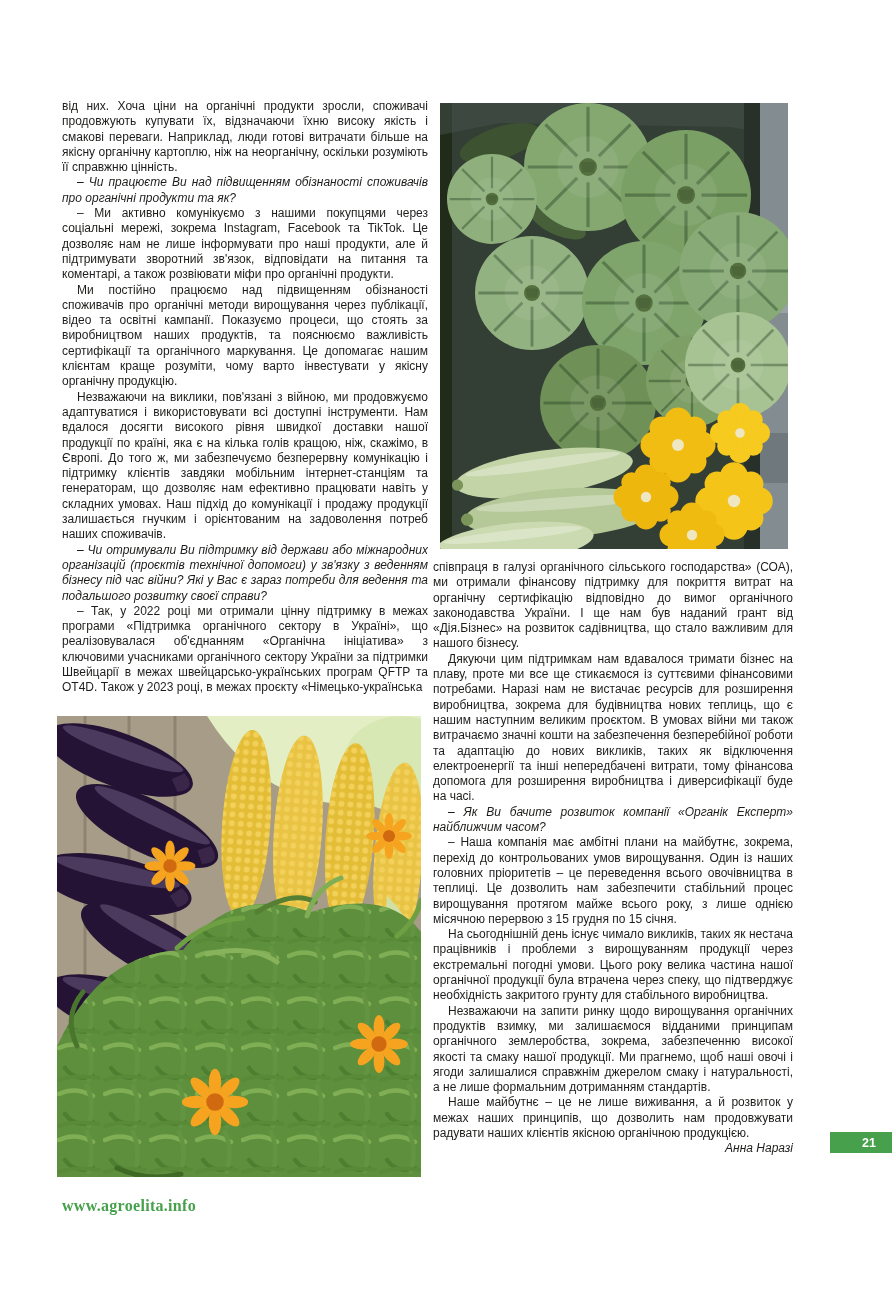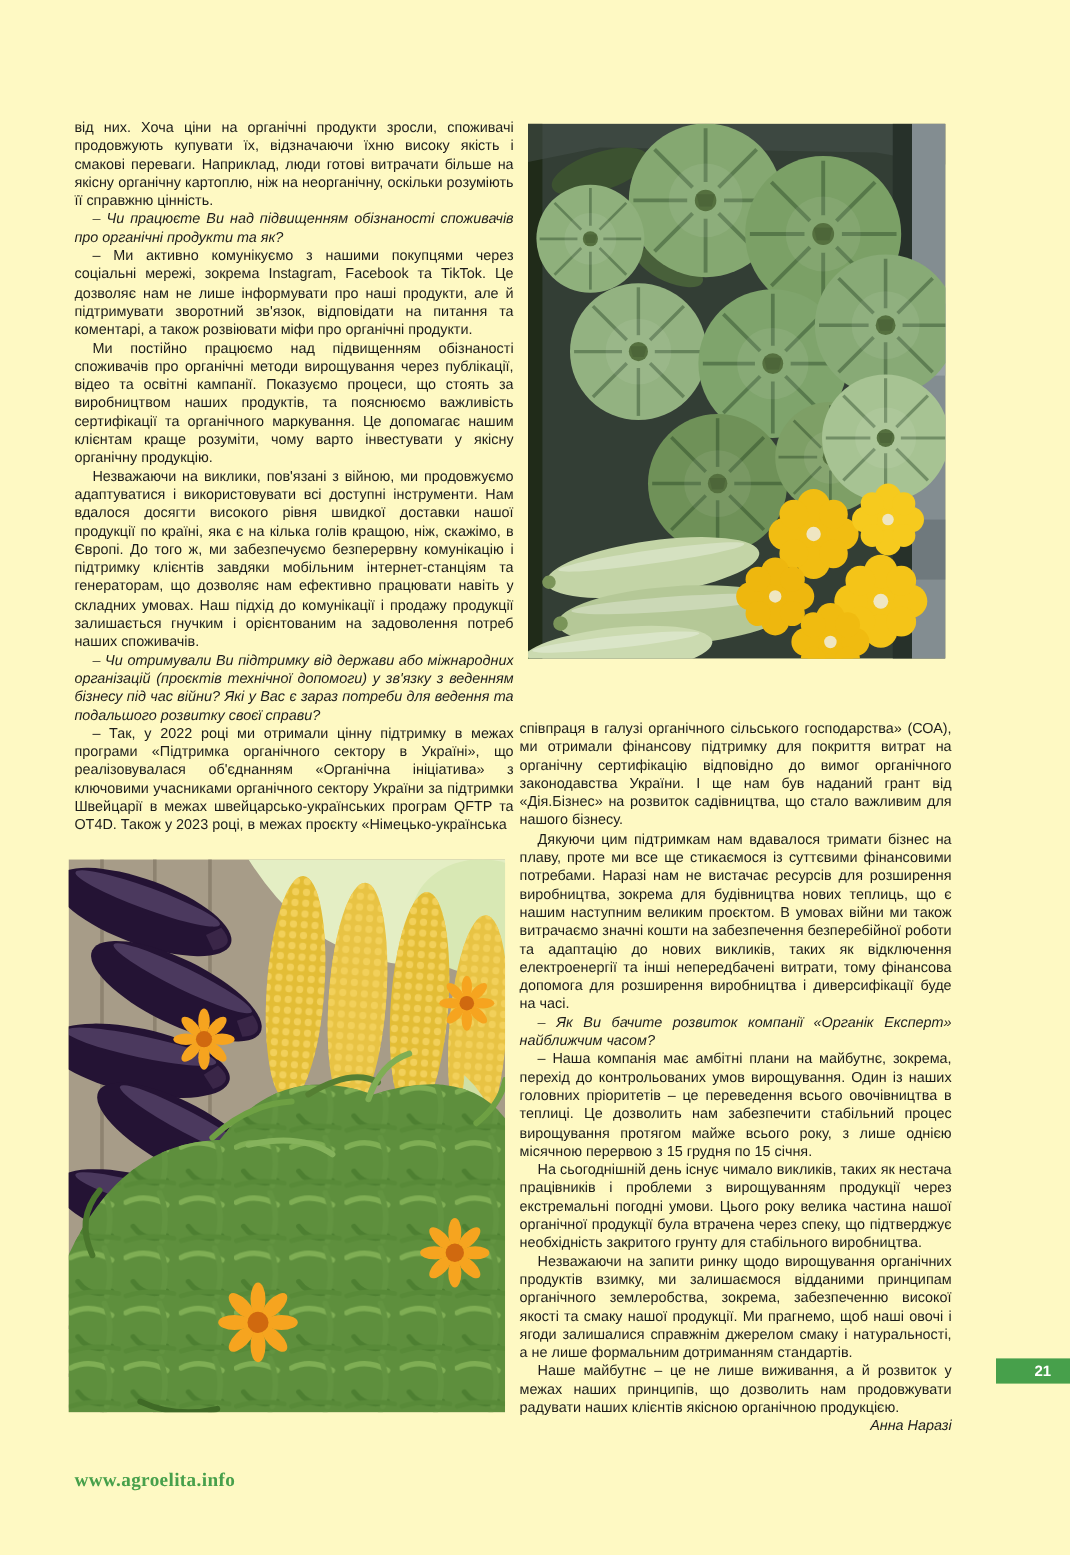--- a/index.html
+++ b/index.html
@@ -1,34 +1,34 @@
 <!DOCTYPE html>
 <html><head>
 <meta charset="utf-8">
 <style>
   html,body{margin:0;padding:0;background:#e8e8e8;}
   .page{
-    position:relative;width:892px;height:1296px;background:#fef9c3;
+    position:relative;width:892px;height:1296px;background:#ffffff;
     font-family:"Liberation Sans",sans-serif;color:#1d1d1b;overflow:hidden;
     margin:0 auto;
   }
   .col{position:absolute;text-align:justify;font-size:12px;line-height:15.3px;}
   .col p{margin:0;}
   .para{text-indent:15px;}
   .para.first{text-indent:0;}
   .para.q{font-weight:normal;font-style:italic;}
   .author{text-align:right;font-style:italic;margin-top:1px;}
   #left-text{left:62px;top:99px;width:366px;height:614px;overflow:hidden;}
-  #right-text{left:433px;top:560px;width:360px;margin-top:40px;}
+  #right-text{left:433px;top:560px;width:360px;}
   .photo{position:absolute;overflow:hidden;}
   #photo-harvest{left:57px;top:716px;width:364px;height:461px;}
   #photo-crate{left:440px;top:103px;width:348px;height:446px;}
   .photo svg{display:block;width:100%;height:100%;}
   .footer-url{
-    position:absolute;left:62px;top:1225px;
+    position:absolute;left:62px;top:1197px;
     font-family:"Liberation Serif",serif;font-weight:bold;font-size:16px;
     letter-spacing:.3px;
   }
   .page-badge{
     position:absolute;left:830px;top:1132px;width:78px;height:21px;
     color:#ffffff;font-size:12.5px;font-weight:bold;
     display:flex;align-items:center;justify-content:center;
   }
 </style>
 </head>

